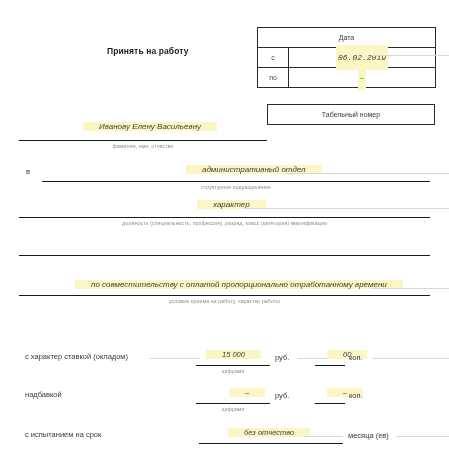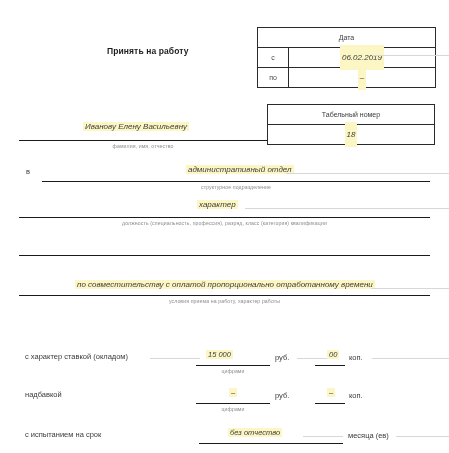--- a/index.html
+++ b/index.html
@@ -37,21 +37,21 @@
     white-space: nowrap;
     text-align: center;
     letter-spacing: .1px;
   }
   .filled {
     font-size: 8px;
     font-style: italic;
     color: #3c3c3c;
     white-space: nowrap;
     background: #fbf6c4;
-    padding: 0 2px;
+    padding: 0 16px;
   }
   .filled.small { font-size: 7.5px; }
 
   
   .rule-dark {
     background: #1a1a1a;
     height: 1px;
   }
   .rule-faint {
     background: #d8d8d8;
@@ -79,20 +79,21 @@
   table.grid td.side {
     font-size: 7px;
     color: #4a4a4a;
   }
   .cellval {
     font-size: 8px;
     font-style: italic;
     color: #3c3c3c;
     background: #fbf6c4;
     padding: 8px 2px;
+    font-family: Liberation Mono, monospace;
   }
 </style>
 </head>
 <body>
 
 <div class="abs title" style="left:107px; top:46px;text-align:right;">Принять на работу</div>
 
 <div class="abs" style="left:257px; top:27px;">
   <table class="grid">
     <tbody>
@@ -115,25 +116,20 @@
     </table>
 </div>
 
 <div class="abs rule-faint" style="left:372px; top:55px; width:77px;"></div>
 
 <div class="abs" style="left:267px; top:104px;">
   <table class="grid">
     <tbody>
         <tr>
       <td class="head" style="width:166px;">Табельный номер</td>
-    </tr>
-    <tr>
-      <td>
-        <span class="cellval">18</span>
-      </td>
     </tr>
   </tbody>
     </table>
 </div>
 
 <div class="abs filled" style="left:83px; top:122px;">Иванову Елену Васильевну</div>
 <div class="abs rule-dark" style="left:19px; top:140px; width:248px;"></div>
 <div class="abs caption" style="left:19px; top:143px; width:248px;">фамилия, имя, отчество</div>
 
 <div class="abs label" style="left:26px; top:167px;">в</div>

